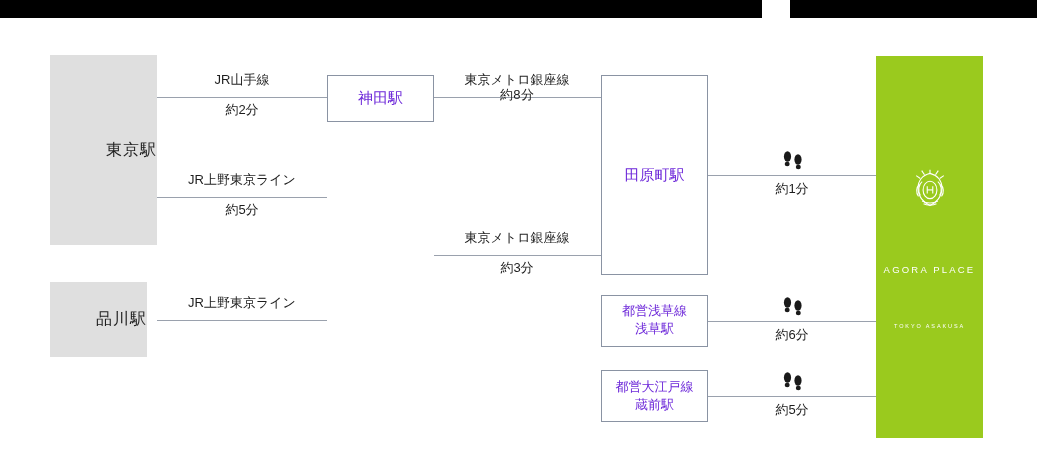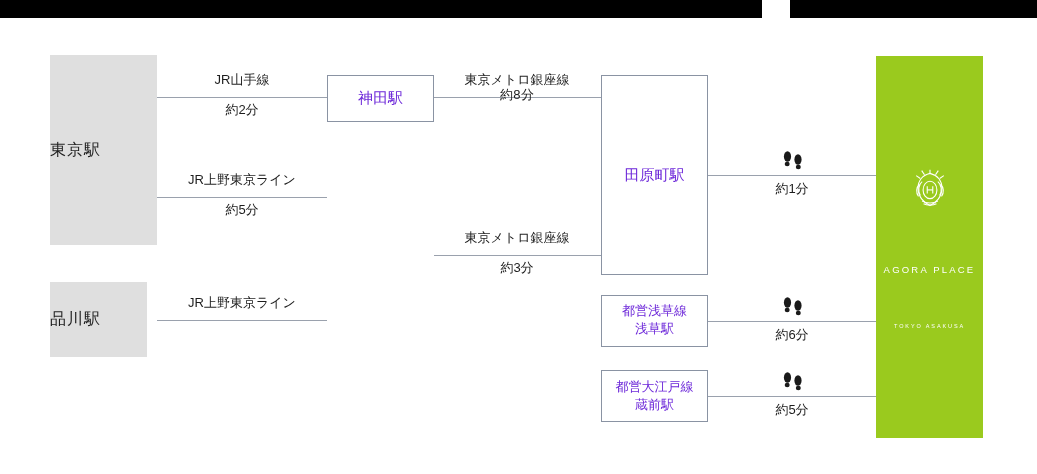--- a/index.html
+++ b/index.html
@@ -27,21 +27,21 @@
   }
   .topbar-left  { left: 0;    width: 762px; }
   .topbar-right { left: 790px; width: 247px; }
 
   
   .gbox {
     position: absolute;
     background: #dfdfdf;
     display: flex;
     align-items: center;
-    justify-content: flex-start;
+    justify-content: flex-end;
     font-size: 16px;
     letter-spacing: 1px;
     color: #1d1d1d;
   }
   .wbox {
     position: absolute;
     background: #ffffff;
     border: 1px solid #8a93a3;
     display: flex;
     align-items: center;

